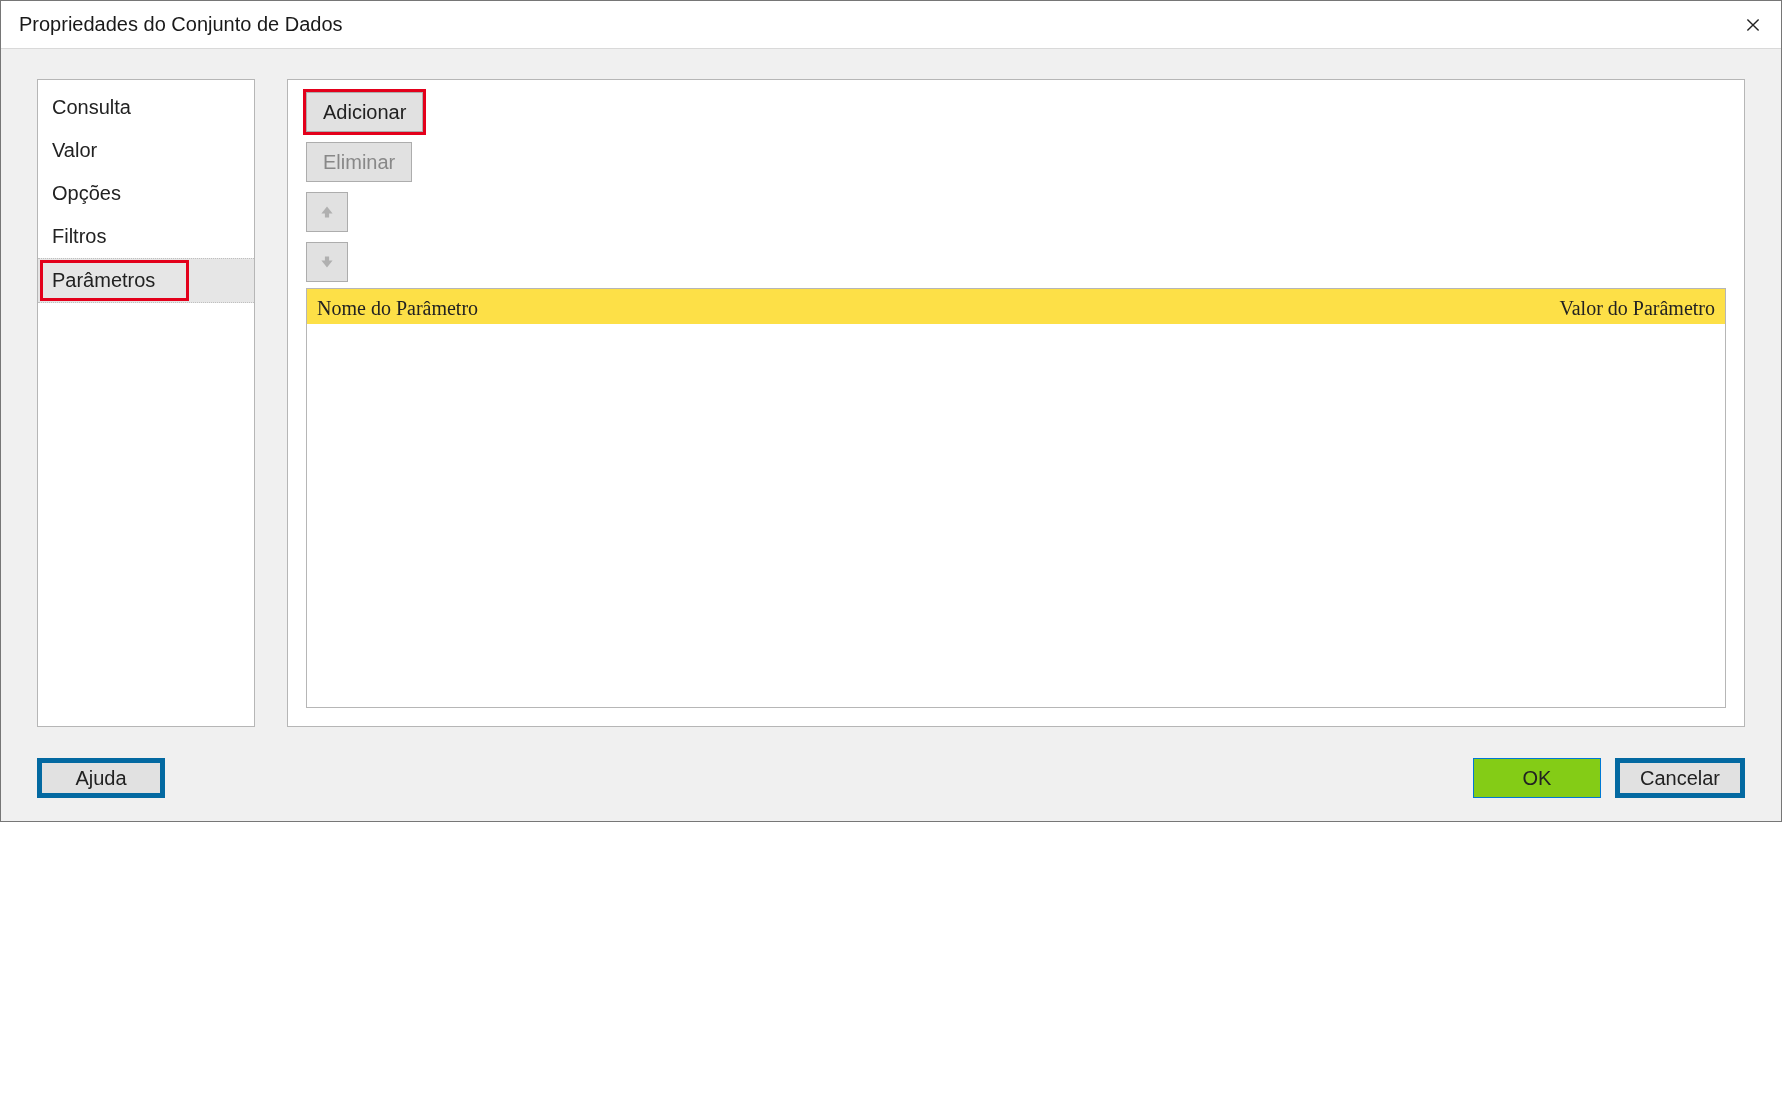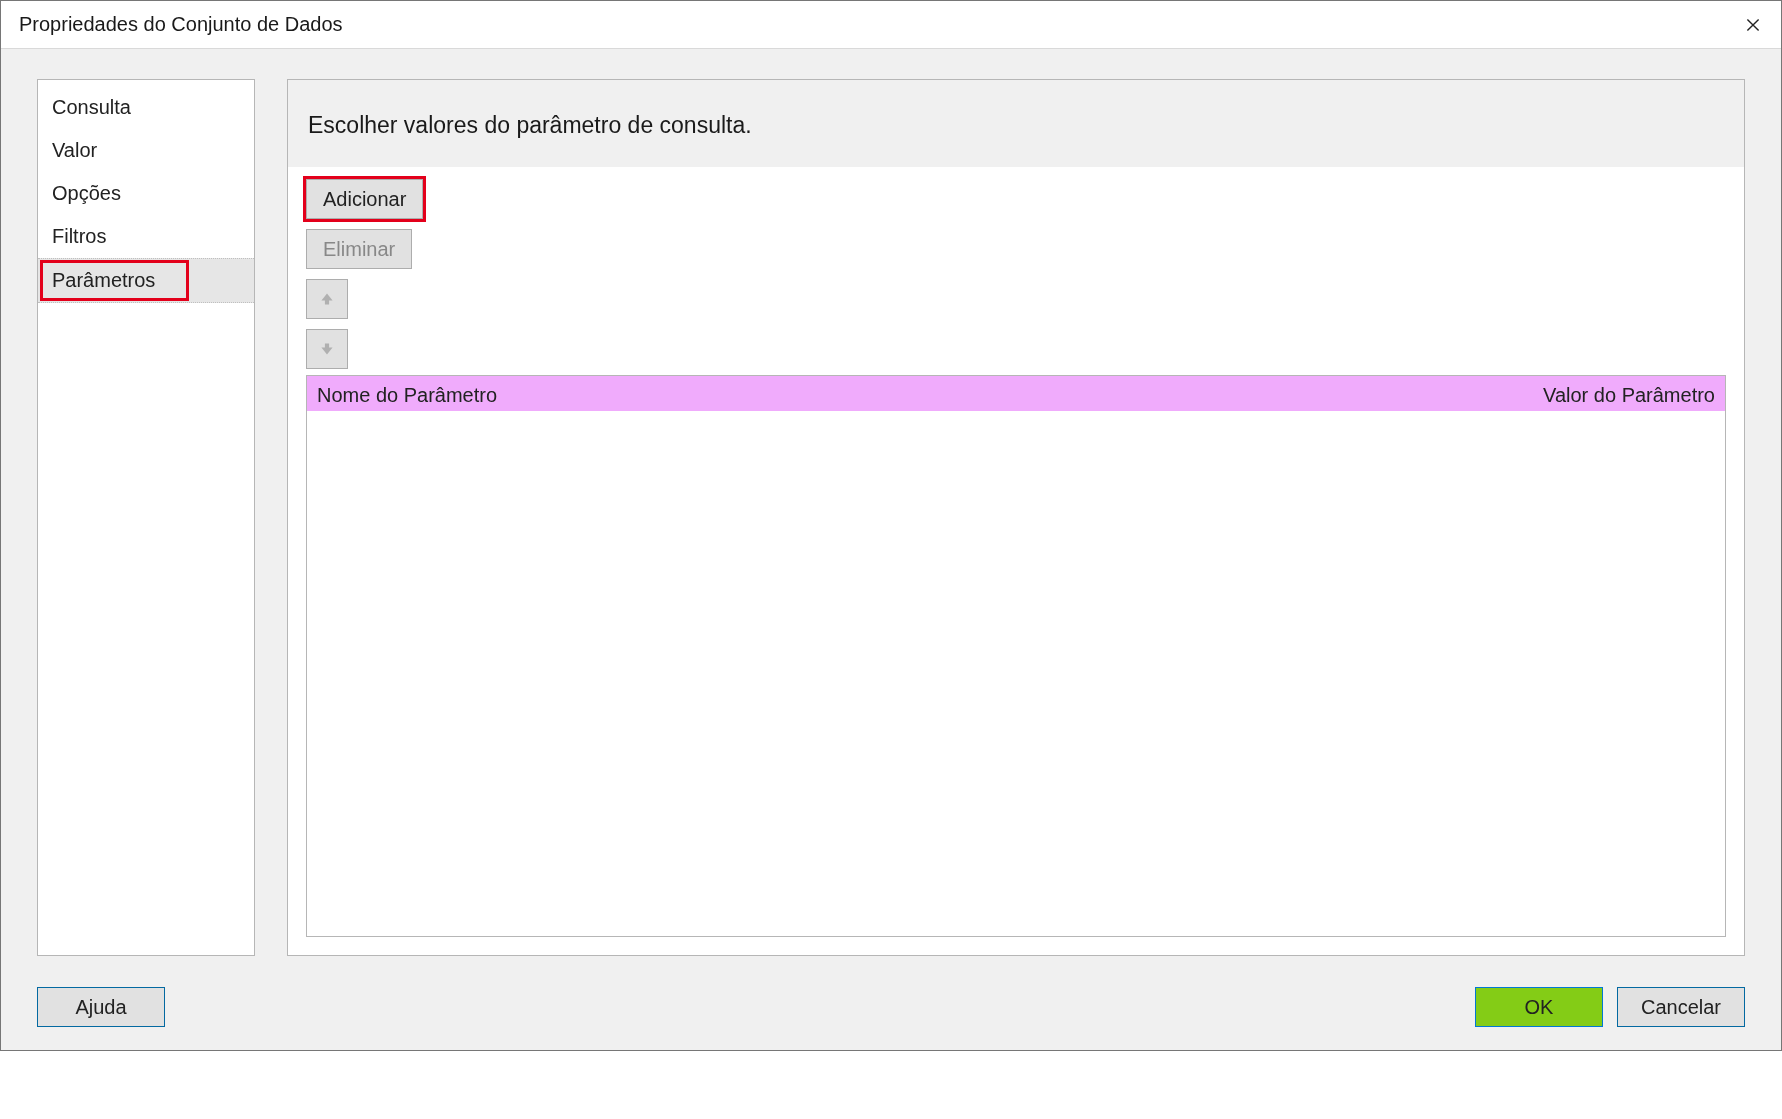--- a/index.html
+++ b/index.html
@@ -5,21 +5,21 @@
   * { box-sizing: border-box; }
   html, body {
     margin: 0; padding: 0;
     width: 1782px; height: 1119px;
     font-family: "Segoe UI", Tahoma, sans-serif;
     font-size: 20px;
     color: #222;
     background: #fff;
   }
   .window {
-    width: 1782px; height: 1051px;
+    width: 1782px; height: 822px;
     border: 1px solid #767676;
     background: #f0f0f0;
     display: flex; flex-direction: column;
     position: relative;
   }
   .titlebar {
     height: 48px;
     background: #fff;
     border-bottom: 1px solid #d9d9d9;
     display: flex; align-items: center;
@@ -126,43 +126,44 @@
   .arrow-icon { opacity: 0.45; }
 
   .grid {
     flex: 1;
     border: 1px solid #b6b6b6;
     background: #fff;
     overflow: hidden;
   }
   .grid-head {
     display: flex;
-    background: #f0abfc;
+    background: #fde047;
     padding-top: 4px;
+    font-family: Liberation Serif, serif;
   }
   .grid-head .col {
     font-size: 20px;
     padding: 4px 10px;
   }
   .col-name { width: 340px; }
   .col-value { flex: 1; text-align: right; }
 
   .footer {
     height: 70px;
     display: flex;
     align-items: center;
     padding: 0 36px 16px 36px;
     gap: 14px;
   }
   .footer-spacer { flex: 1; }
   .footer-btn {
     min-width: 128px;
     height: 40px;
     background: #e1e1e1;
-    border: 1px solid #0369a1;
+    border: 5px solid #0369a1;
     font-size: 20px;
     font-family: inherit;
     cursor: pointer;
     color: #222;
     padding: 0 20px;
   }
   .footer-btn.primary {
     border: 1.5px solid #0078d4;
     background: #84cc16;
   }
@@ -194,21 +195,20 @@
       <div class="sidebar-item">
         <span>Filtros</span>
       </div>
       <div class="sidebar-item selected">
         <span>Parâmetros</span>
         <span class="hl"></span>
       </div>
     </div>
 
     <div class="main">
-      <div class="main-header">Escolher valores do parâmetro de consulta.</div>
       <div class="main-content">
         <div class="toolbar">
           <button class="tb-btn">
             <span>Adicionar</span>
             <span class="hl"></span>
           </button>
           <button class="tb-btn disabled">
             <span>Eliminar</span>
           </button>
           <button class="tb-btn icon-only disabled">

